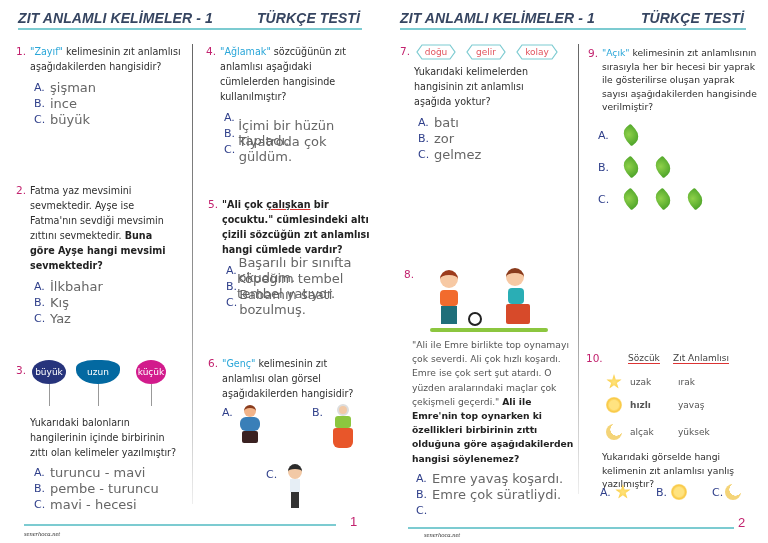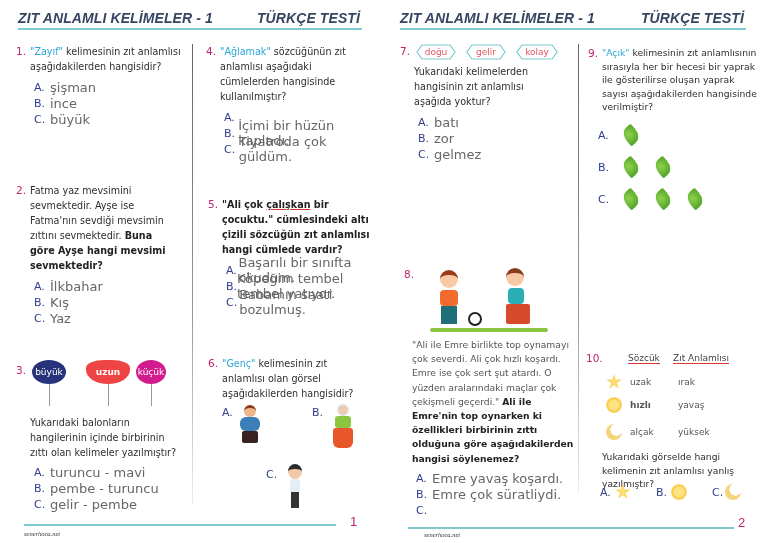--- a/index.html
+++ b/index.html
@@ -33,21 +33,21 @@
   .opts { margin-top: 5px; margin-left: 4px; }
   .opt { height: 16px; display: flex; align-items: center; }
   .opt .letter { width: 16px; color: #2f3f8a; font-size: 11px; }
   .opt .otext { color: #666; font-size: 13px; }
 
   
   .balloons { position: absolute; left: 32px; top: 360px; width: 140px; height: 60px; }
   .balloon { position: absolute; top: 0; height: 24px; color: #fff; font-size: 9px; display: flex; align-items: center; justify-content: center; }
   .balloon::after { content: ""; position: absolute; top: 24px; left: 50%; width: 1px; height: 22px; background: #999; }
   .b1 { left: 0; width: 34px; background: #27347c; border-radius: 50%; }
-  .b2 { left: 54px; width: 44px; background: #ef4444; border-radius: 50% 50% 60% 60% / 40% 40% 70% 70%; font-weight: bold; }
+  .b2 { left: 44px; width: 44px; background: #0369a1; border-radius: 50% 50% 60% 60% / 40% 40% 70% 70%; }
   .b3 { left: 104px; width: 30px; background: #d21b8c; border-radius: 50%; }
 
   
   .hex { position: absolute; top: 44px; height: 16px; font-size: 9px; color: #e2545e; display: flex; align-items: center; justify-content: center; }
   .hex svg { position: absolute; left: 0; top: 0; }
   .hex span { position: relative; }
 
   
   .fig { position: absolute; }
   .leaf { display: inline-block; width: 14px; height: 18px; background: radial-gradient(circle at 40% 40%, #8fd14a, #3f9a22); border-radius: 60% 10% 60% 10%; transform: rotate(-40deg); margin-right: 18px; }
@@ -121,21 +121,21 @@
       <div class="opt">
           <span class="letter">A.</span>
           <span class="otext">turuncu - mavi</span>
         </div>
       <div class="opt">
           <span class="letter">B.</span>
           <span class="otext">pembe - turuncu</span>
         </div>
       <div class="opt">
           <span class="letter">C.</span>
-          <span class="otext">gelir - pembe</span>
+          <span class="otext">mavi - hecesi</span>
         </div>
     </div>
   </div>
 
   <div class="q" style="left:220px; top:44px; width:152px;">
     <span class="qnum">4.</span>
     <div class="qtext"><span class="kw">"Ağlamak"</span><span> sözcüğünün zıt anlamlısı aşağıdaki cümlelerden hangisinde kullanılmıştır?</span></div>
     <div class="opts">
       <div class="opt">
           <span class="letter">A.</span>

